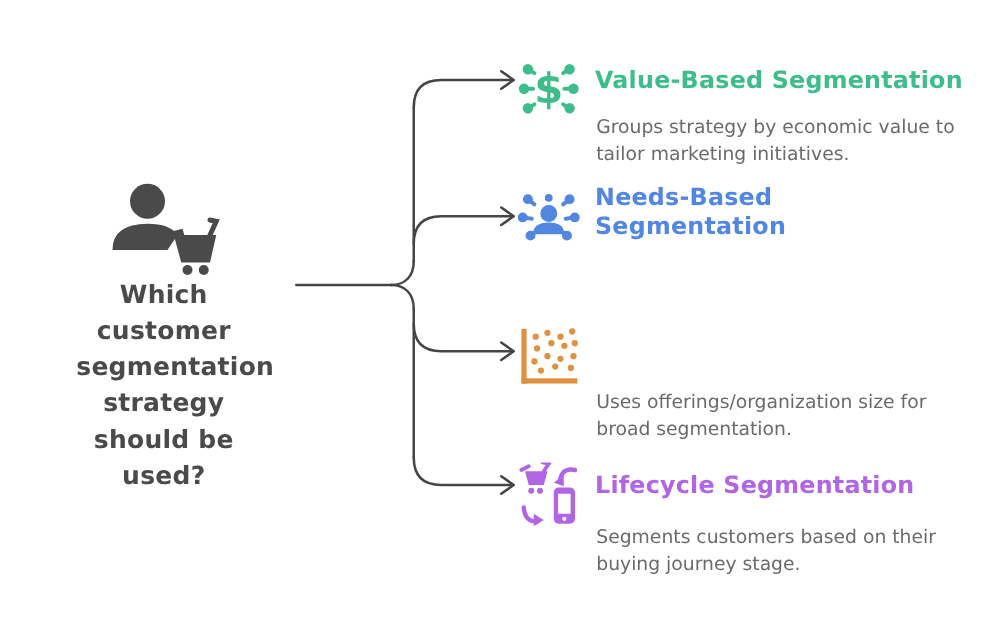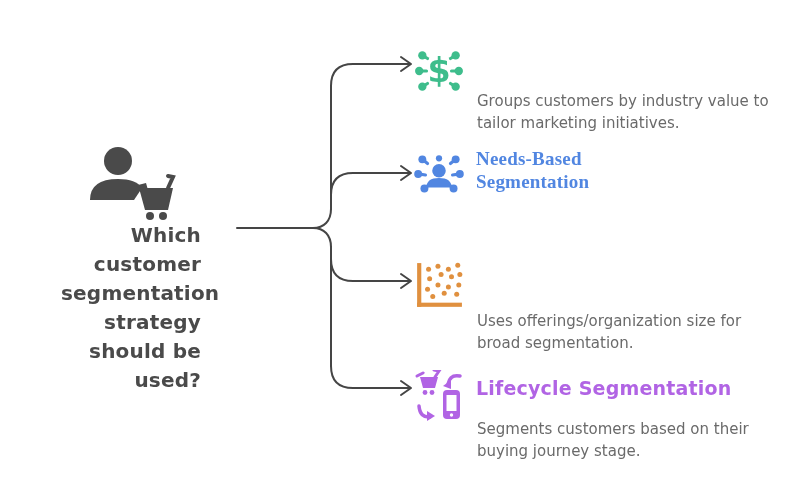--- a/index.html
+++ b/index.html
@@ -7,33 +7,33 @@
     position:relative;
     width:798px;height:498px;
     background:#ffffff;
     font-family:"DejaVu Sans","Liberation Sans",sans-serif;
     overflow:hidden;
   }
   .connector{position:absolute;left:0;top:0;}
   .center-icon{position:absolute;left:84px;top:146px;width:92px;height:74px;}
   .center-question{
     position:absolute;left:61px;top:221px;width:140px;
-    text-align:right;font-size:20px;font-weight:bold;line-height:29px;
+    text-align:center;font-size:20px;font-weight:bold;line-height:29px;
     letter-spacing:0.2px;
   }
   .branch-icon{position:absolute;width:50px;height:50px;}
   .branch-title{
     position:absolute;left:476px;
     font-size:19px;font-weight:bold;line-height:23px;letter-spacing:0.2px;
   }
   .branch-desc{
     position:absolute;left:477px;width:310px;
     font-size:15px;line-height:22px;
   }
-  .w200{width:210px;font-family:Liberation Serif, serif;}
+  .w200{width:210px;}
 </style>
 </head>
 <body>
 
 <div class="canvas">
 
   <svg class="connector" width="798" height="498" viewBox="0 0 798 498">
     <g fill="none" stroke="#454545" stroke-width="2" stroke-linecap="round" stroke-linejoin="round">
       <path d="M237,228 H313"></path>
       <path d="M313,228 C324,228 331,221 331,209"></path>
@@ -77,21 +77,22 @@
       </g>
       <circle cx="8" cy="9" r="4"></circle>
         <circle cx="5" cy="24" r="4"></circle>
         <circle cx="8" cy="39" r="4"></circle>
       <circle cx="40" cy="9" r="4"></circle>
         <circle cx="43" cy="24" r="4"></circle>
         <circle cx="40" cy="39" r="4"></circle>
       <text x="24" y="35" font-size="32" font-weight="bold" text-anchor="middle">$</text>
     </svg>
   </div>
-  <div class="branch-desc" style="top: 90px; color: rgb(106, 106, 106);">Groups customers by industry value to tailor marketing initiatives.</div>
+  <div class="branch-title" style="top: 53px; color: rgb(62, 189, 140);">Value-Based Segmentation</div>
+  <div class="branch-desc" style="top: 90px; color: rgb(106, 106, 106);">Groups strategy by economic value to tailor marketing initiatives.</div>
 
   <div class="branch-icon" style="left: 414px; top: 151px; color: rgb(81, 134, 225);">
     <svg width="50" height="50" viewBox="0 0 48 48" fill="currentColor">
       <g stroke="currentColor" stroke-width="3" stroke-linecap="round">
         <line x1="8" y1="8" x2="13" y2="12"></line>
           <line x1="4" y1="22" x2="11" y2="23"></line>
           <line x1="10" y1="36" x2="15" y2="32"></line>
         <line x1="40" y1="8" x2="35" y2="12"></line>
           <line x1="44" y1="22" x2="37" y2="23"></line>
           <line x1="38" y1="36" x2="33" y2="32"></line>

